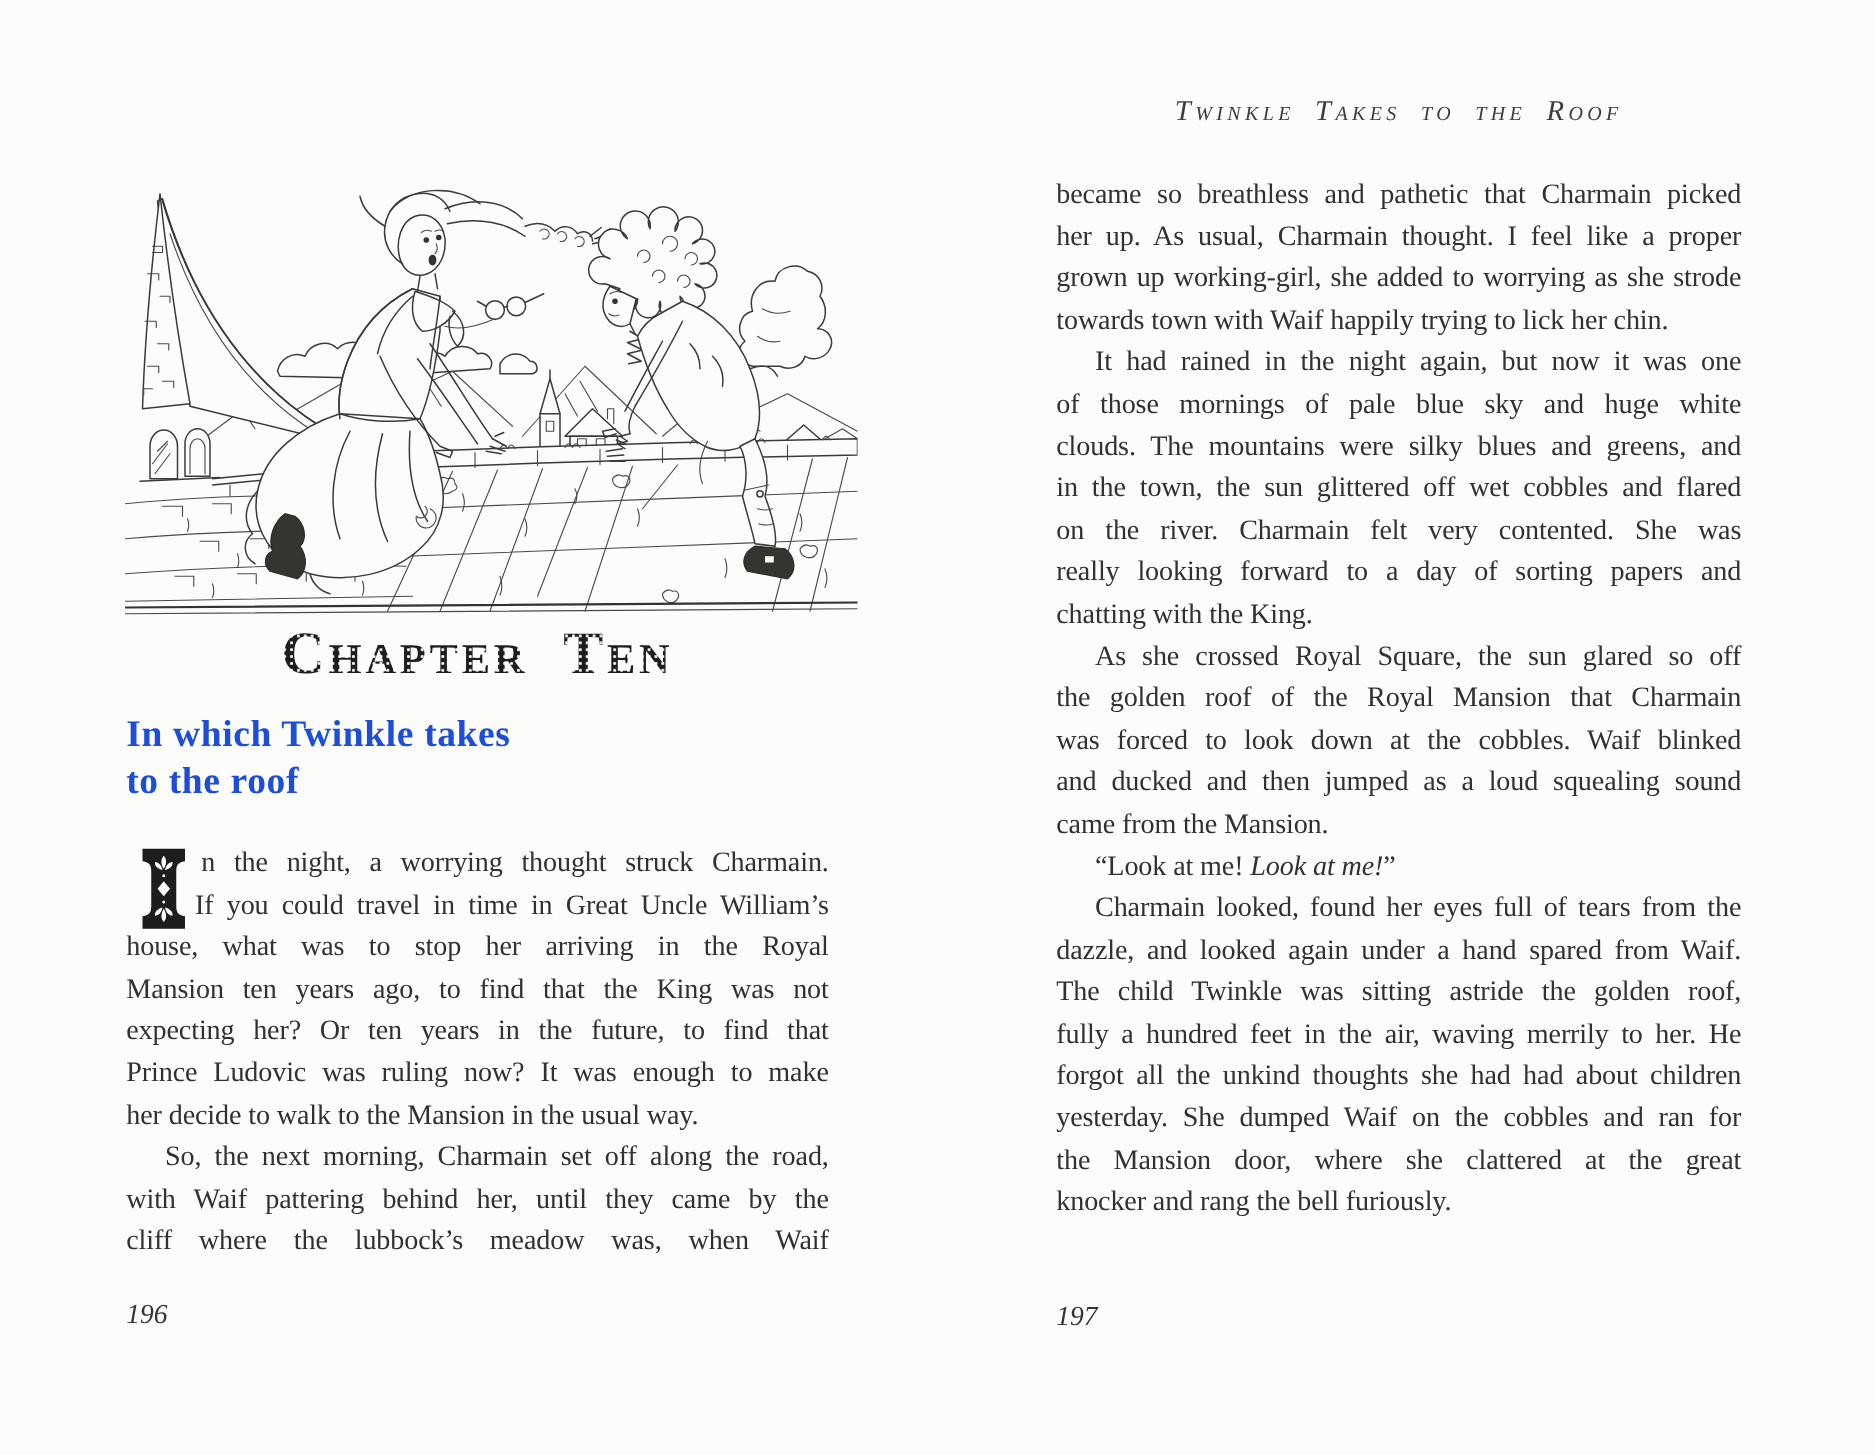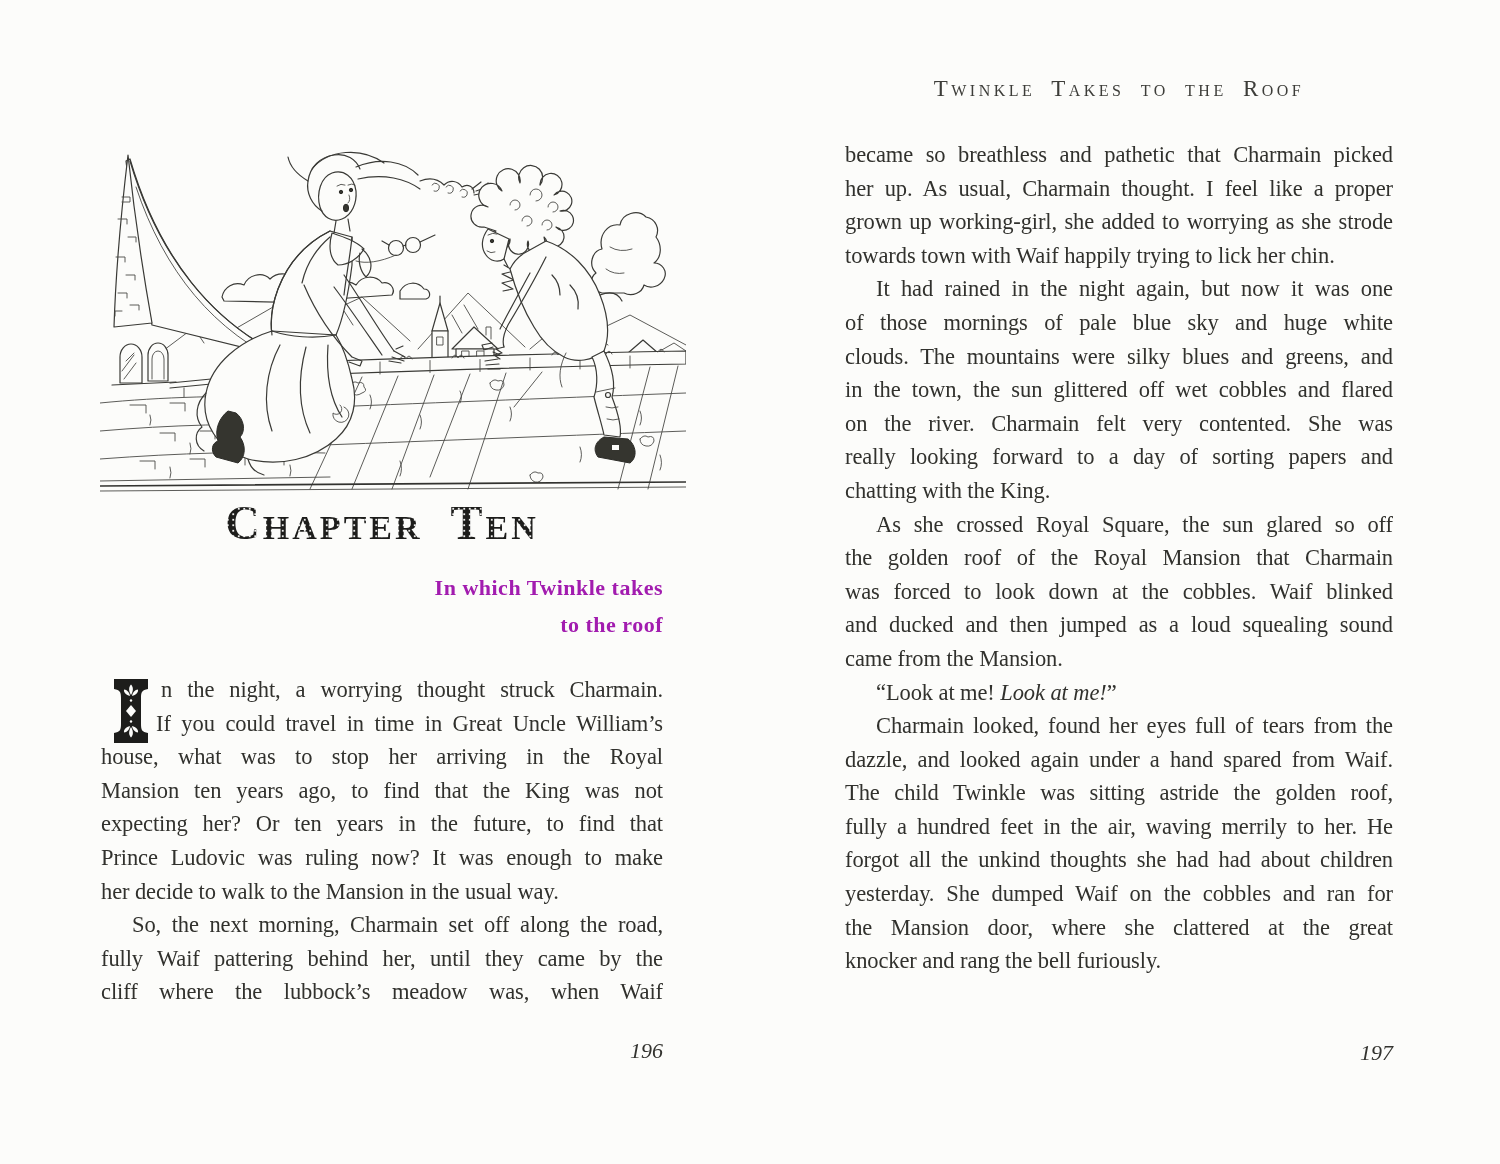--- a/index.html
+++ b/index.html
@@ -39,31 +39,31 @@
       background-size:5.5px 5.5px;
       -webkit-background-clip:text;background-clip:text;
     }
   }
   .ch-word{white-space:nowrap;}
   .ch-word:first-child{margin-right:28px;}
   .ch-big{font-size:48px;}
   .ch-small{font-size:34px;text-align:center;}
   
   .subtitle{
-    position:absolute;left:101px;top:569px;width:562px;text-align:right;
-    font-size:22px;line-height:37px;font-weight:700;letter-spacing:.5px;color:#a21caf;
+    position:absolute;left:101px;top:569px;width:562px;text-align:left;
+    font-size:30px;line-height:37px;font-weight:700;letter-spacing:.5px;color:#1d4ed8;
   }
   
   .running-header{
     position:absolute;left:845px;top:76px;width:548px;text-align:center;
-    font-variant:small-caps;font-size:23px;
+    font-style:italic;font-variant:small-caps;font-size:23px;
     letter-spacing:3.5px;word-spacing:7px;color:#3d3d39;
   }
   
-  .pagenum{position:absolute;width:562px;text-align:right;font-style:italic;font-size:22px;color:#33332f;}
+  .pagenum{position:absolute;width:562px;text-align:left;font-style:italic;font-size:22px;color:#33332f;}
   .pagenum-left{left:101px;top:1038px;}
   .pagenum-right{left:845px;top:1040px;width:548px;}
   
   .illustration{position:absolute;left:100px;top:145px;width:586px;height:348px;}
   .illustration svg{display:block;width:100%;height:100%;}
   .ink{stroke:#3a3a36;stroke-width:1.2;fill:none;stroke-linecap:round;stroke-linejoin:round;}
   .ink-thin{stroke:#4a4a46;stroke-width:0.9;fill:none;stroke-linecap:round;stroke-linejoin:round;}
   .ink-thick{stroke:#333330;stroke-width:1.7;fill:none;stroke-linecap:round;stroke-linejoin:round;}
   .paperfill{fill:#fcfcfa;stroke:#3a3a36;stroke-width:1.2;stroke-linecap:round;stroke-linejoin:round;}
   .darkfill{fill:#35352f;stroke:#2c2c28;stroke-width:1;}
@@ -268,21 +268,21 @@
         <div class="line dc1"><span>n the night, a worrying thought struck Charmain.</span></div>
         <div class="line dc2"><span>If you could travel in time in Great Uncle William’s</span></div>
         <div class="line"><span>house, what was to stop her arriving in the Royal</span></div>
         <div class="line"><span>Mansion ten years ago, to find that the King was not</span></div>
         <div class="line"><span>expecting her? Or ten years in the future, to find that</span></div>
         <div class="line"><span>Prince Ludovic was ruling now? It was enough to make</span></div>
         <div class="line last"><span>her decide to walk to the Mansion in the usual way.</span></div>
       </div>
       <div class="para">
         <div class="line indent"><span>So, the next morning, Charmain set off along the road,</span></div>
-        <div class="line"><span>fully Waif pattering behind her, until they came by the</span></div>
+        <div class="line"><span>with Waif pattering behind her, until they came by the</span></div>
         <div class="line"><span>cliff where the lubbock’s meadow was, when Waif</span></div>
       </div>
     </div>
 
   <div class="pagenum pagenum-left">196</div>
 
   <div class="running-header">Twinkle Takes to the Roof</div>
 
   <div class="body-col body-right">
       <div class="para">

